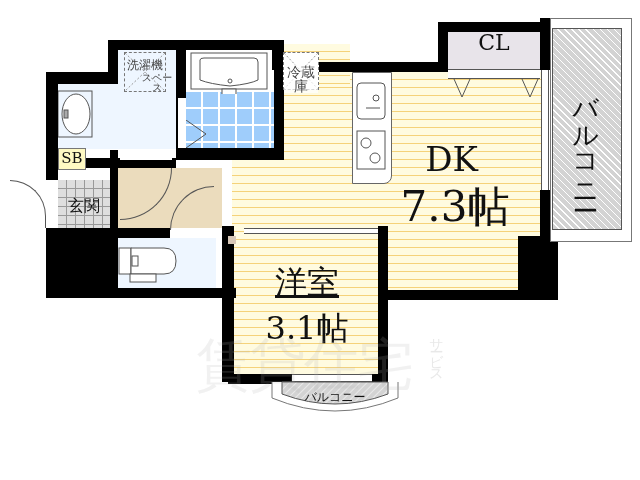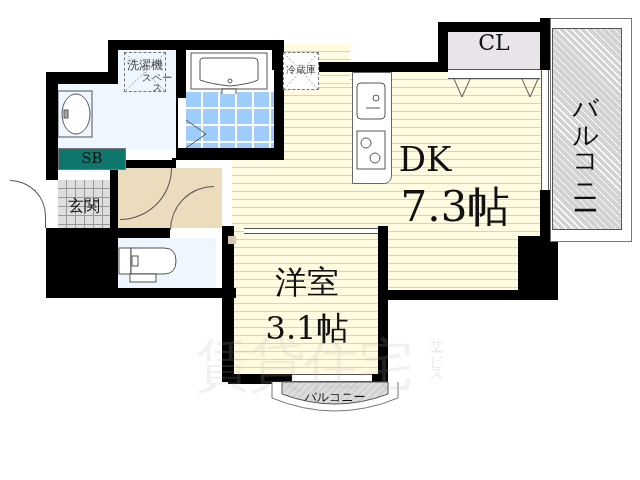--- a/index.html
+++ b/index.html
@@ -93,21 +93,21 @@
     <rect x="1" y="1" width="28" height="38" fill="#fff" stroke="#555"></rect>
     <circle cx="10" cy="13" r="5" fill="none" stroke="#555"></circle>
     <circle cx="19" cy="28" r="5" fill="none" stroke="#555"></circle>
   </svg>
 
 <div class="abs dashbox" style="left:283px;top:52px;width:36px;height:38px;background:#fff;">
   <svg class="abs" style="left:0;top:0;" width="34" height="36">
       <line x1="0" y1="0" x2="34" y2="36" stroke="#999" stroke-dasharray="2,2"></line>
       <line x1="34" y1="0" x2="0" y2="36" stroke="#999" stroke-dasharray="2,2"></line>
     </svg>
-  <div class="abs lbl sans" style="left:0;top:12px;width:34px;font-size:10px;color:#444;background:rgba(255,255,255,0.7);">冷蔵庫</div>
+  <div class="abs lbl sans" style="left:0;top:12px;width:34px;font-size:14px;color:#444;background:rgba(255,255,255,0.7);">冷蔵庫</div>
 </div>
 
 <div class="abs dashbox" style="left:124px;top:52px;width:42px;height:40px;">
   <svg class="abs" style="left:0;top:0;" width="40" height="38">
       <line x1="0" y1="0" x2="40" y2="38" stroke="#999" stroke-dasharray="2,2"></line>
       <line x1="40" y1="0" x2="0" y2="38" stroke="#999" stroke-dasharray="2,2"></line>
     </svg>
   <div class="abs lbl sans" style="left:0;top:6px;width:40px;font-size:12px;color:#444;">洗濯機</div>
   <div class="abs lbl sans" style="left:12px;top:20px;width:40px;font-size:10px;color:#444;">スペース</div>
 </div>
@@ -129,21 +129,21 @@
     <polyline points="0,0 20,14 0,28" fill="none" stroke="#555"></polyline>
   </svg>
 
 <svg class="abs" style="left:118px;top:246px;" width="62" height="40">
     <rect x="1" y="2" width="12" height="26" fill="#fff" stroke="#555"></rect>
     <path d="M13,2 L46,2 Q58,2 58,15 Q58,28 46,28 L13,28 Z" fill="#fff" stroke="#555"></path>
     <rect x="14" y="10" width="6" height="10" fill="#fff" stroke="#555"></rect>
     <rect x="12" y="28" width="26" height="8" fill="#fff" stroke="#555"></rect>
   </svg>
 
-<div class="abs" style="left:58px;top:148px;width:68px;height:22px;background:#0f766e;border:1px solid #777;">
+<div class="abs" style="left:58px;top:148px;width:28px;height:22px;background:#fef9c3;border:1px solid #777;">
   <div class="lbl" style="font-size:15px;margin-top:2px;">SB</div>
 </div>
 
 <div class="abs lbl sans" style="left:58px;top:198px;width:52px;font-size:16px;">玄関</div>
 
 <div class="abs" style="left:550px;top:18px;width:82px;height:224px;border:1px solid #777;background:#fff;"></div>
 <div class="abs hatch" style="left:552px;top:28px;width:70px;height:202px;">
   <div class="abs sans vtext" style="left:16px;top:50px;font-size:26px;color:#111;">バルコニー</div>
 </div>
 
@@ -152,19 +152,19 @@
       <pattern id="h" width="5" height="5" patternUnits="userSpaceOnUse" patternTransform="rotate(45)">
         <rect width="5" height="5" fill="#d3d3d3"></rect>
         <line x1="0" y1="0" x2="0" y2="5" stroke="#fff" stroke-width="1"></line>
       </pattern>
     </defs>
   <path d="M2,2 L2,18 Q65,44 128,18 L128,2" fill="#fff" stroke="#777"></path>
   <path d="M12,2 L12,14 Q65,34 118,14 L118,2 Z" fill="url(#h)" stroke="#555"></path>
 </svg>
 <div class="abs lbl sans" style="left:290px;top:391px;width:90px;font-size:12px;color:#111;">バルコニー</div>
 
-<div class="abs lbl" style="left:380px;top:142px;width:90px;font-size:34px;">DK</div>
+<div class="abs lbl" style="left:388px;top:142px;width:90px;font-size:34px;text-align:right;">DK</div>
 <div class="abs lbl" style="left:400px;top:186px;width:110px;font-size:42px;">7.3帖</div>
-<div class="abs lbl" style="left:252px;top:266px;width:110px;font-size:32px;">洋室</div>
+<div class="abs lbl" style="left:252px;top:266px;width:110px;font-size:32px;text-decoration:underline;">洋室</div>
 <div class="abs lbl" style="left:252px;top:312px;width:110px;font-size:32px;">3.1帖</div>
 
 <div class="abs sans" style="left:196px;top:328px;font-size:56px;font-weight:normal;color:rgba(180,180,180,0.18);letter-spacing:-2px;">賃貸住宅</div>
 <div class="abs sans vtext" style="left:428px;top:328px;font-size:14px;color:rgba(180,180,180,0.3);">サービス</div>
 
 </body></html>

